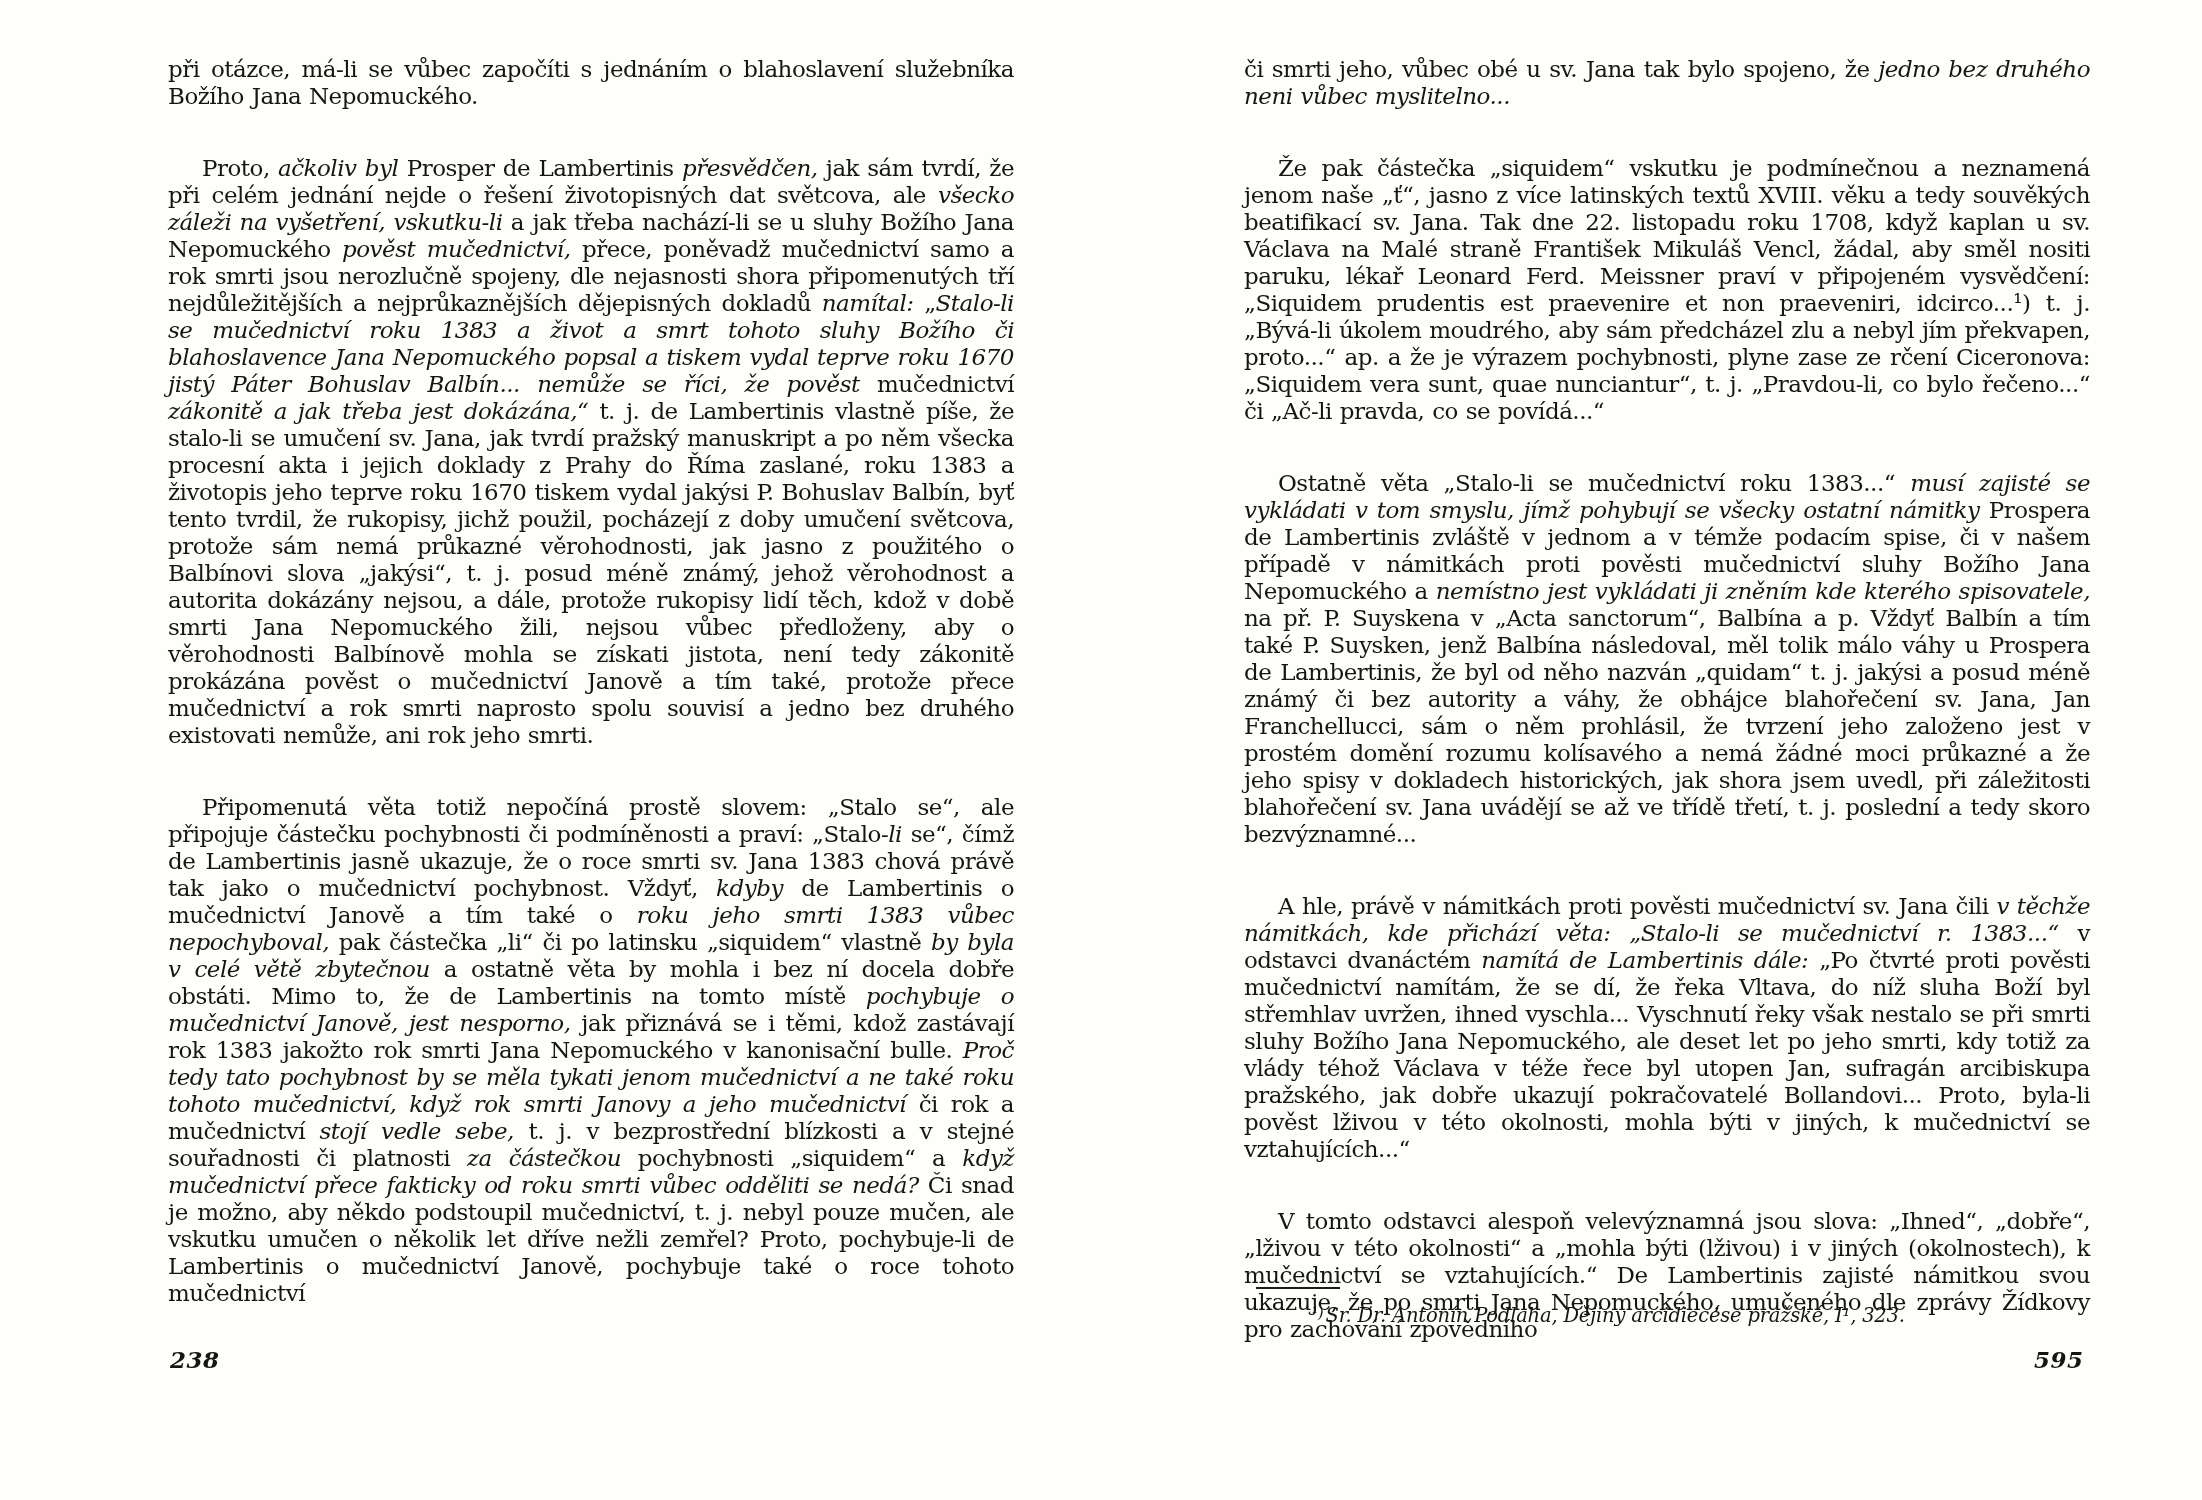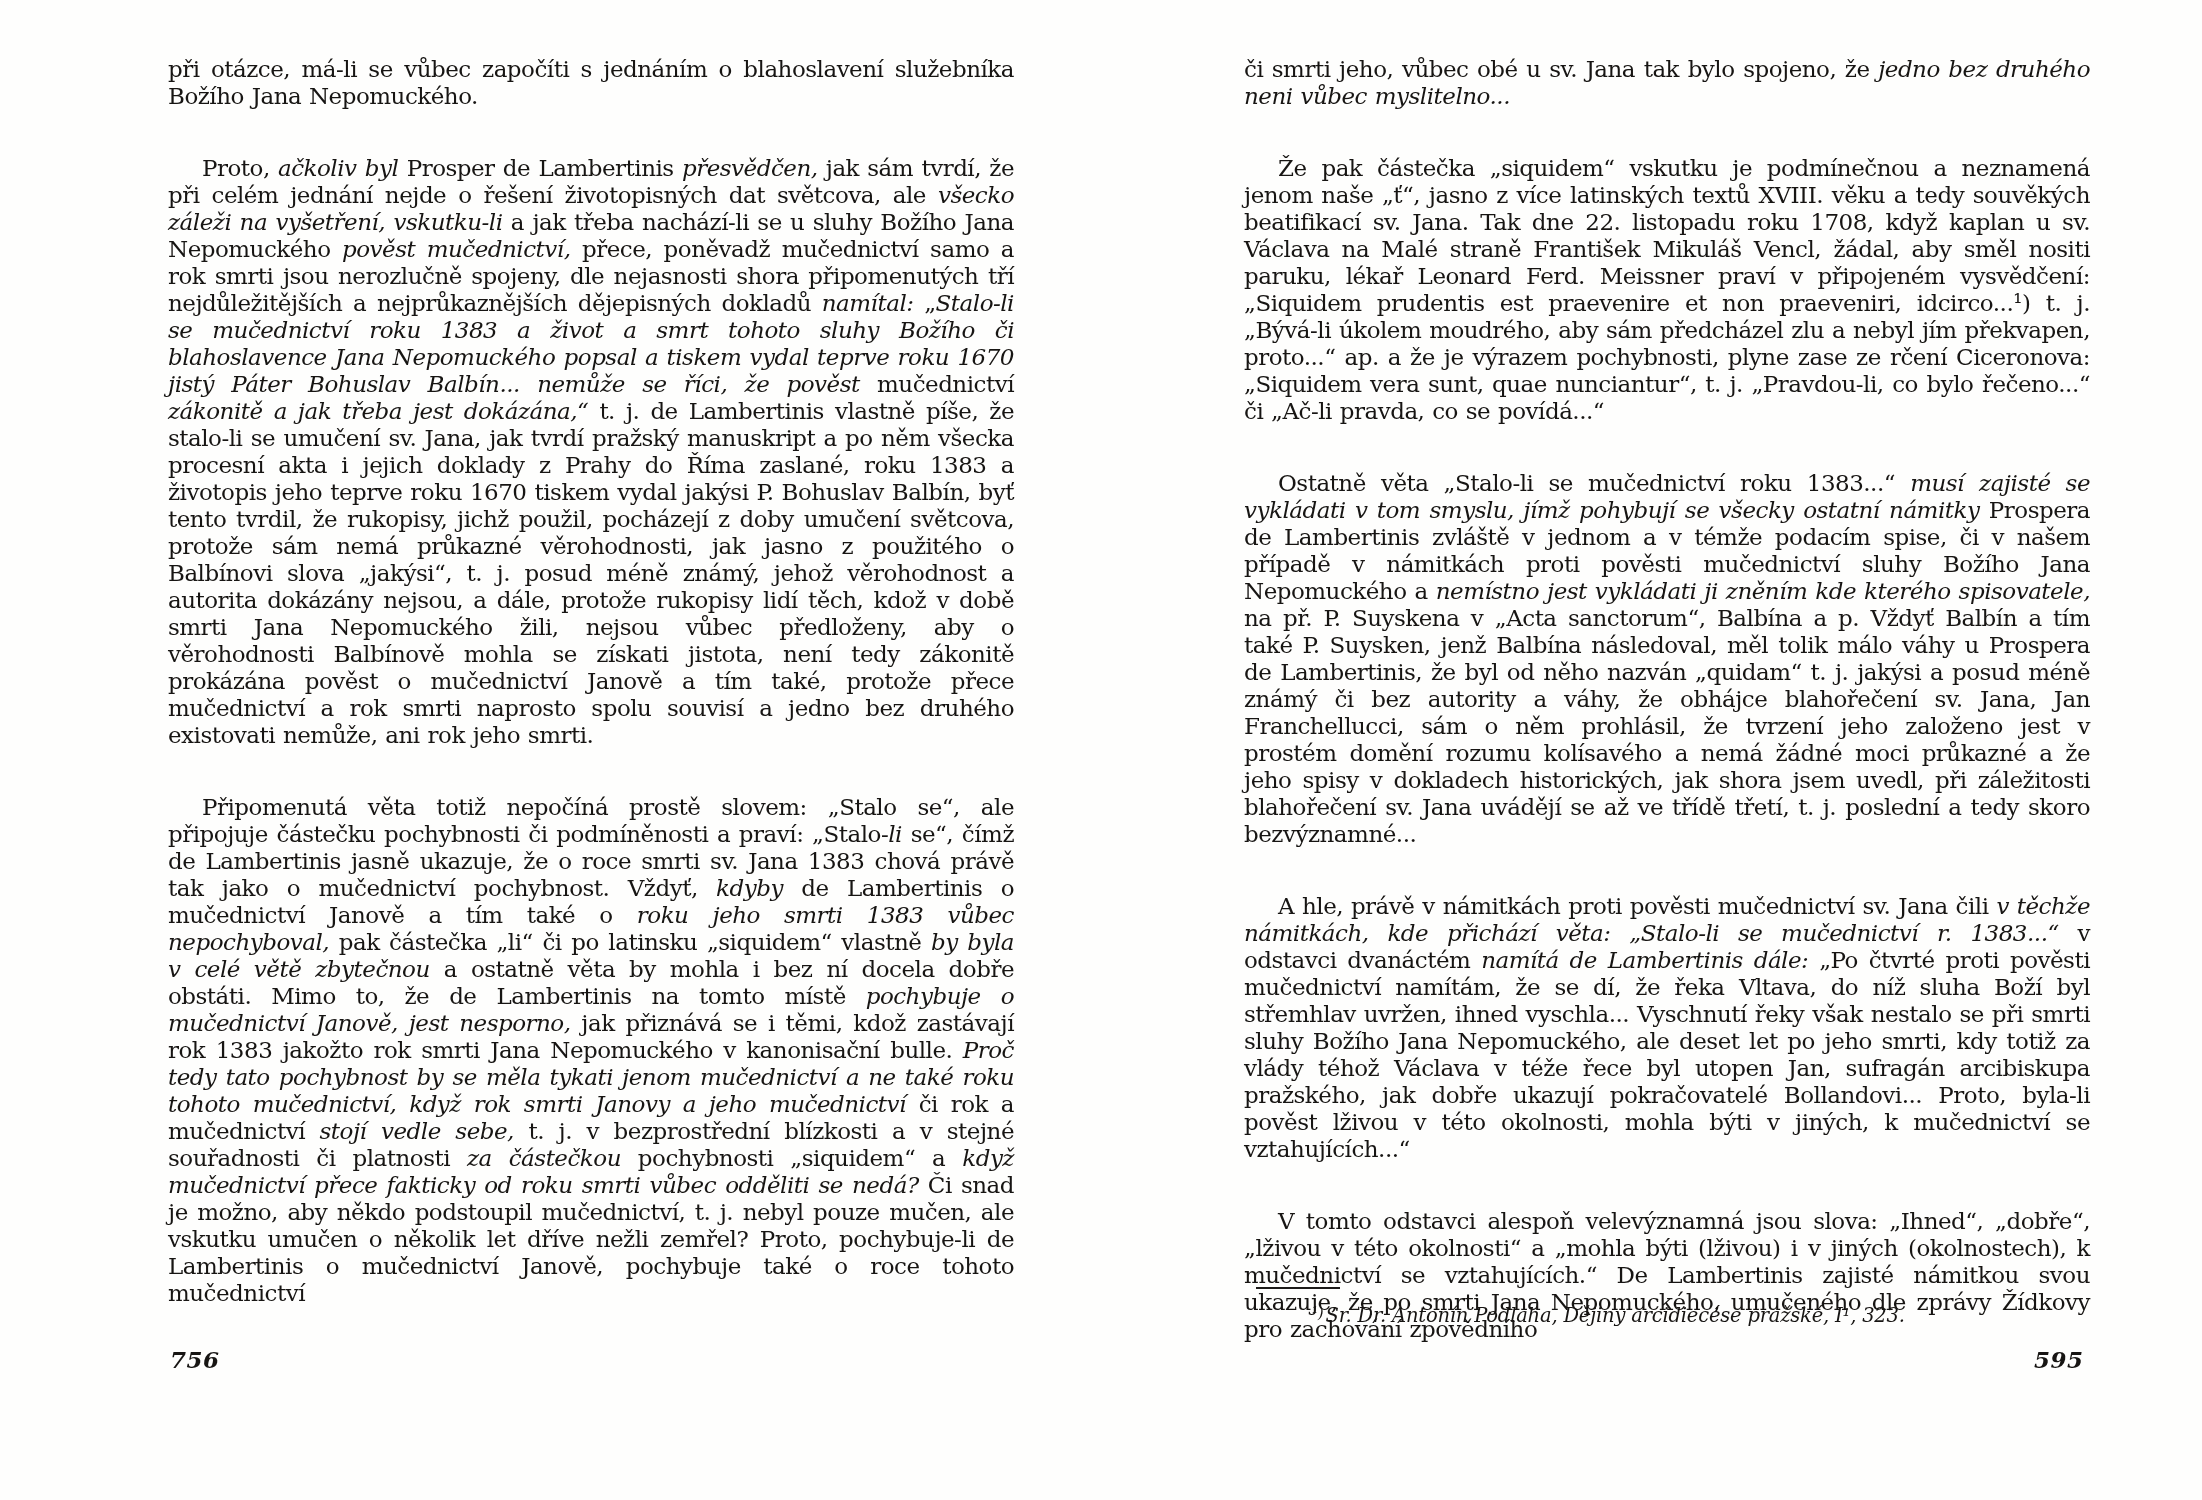--- a/index.html
+++ b/index.html
@@ -72,15 +72,15 @@
     <p class="indent"><span>A hle, právě v námitkách proti pověsti mučednictví sv. Jana čili </span><span class="it">v těchže námitkách, kde přichází věta: „Stalo-li se mučednictví r. 1383...“</span><span> v odstavci dvanáctém </span><span class="it">namítá de Lambertinis dále:</span><span> „Po čtvrté proti pověsti mučednictví namítám, že se dí, že řeka Vltava, do níž sluha Boží byl střemhlav uvržen, ihned vyschla... Vyschnutí řeky však nestalo se při smrti sluhy Božího Jana Nepomuckého, ale deset let po jeho smrti, kdy totiž za vlády téhož Václava v téže řece byl utopen Jan, sufragán arcibiskupa pražského, jak dobře ukazují pokračovatelé Bollandovi... Proto, byla-li pověst lživou v této okolnosti, mohla býti v jiných, k mučednictví se vztahujících...“</span></p>
     <p class="indent"><span>V tomto odstavci alespoň velevýznamná jsou slova: „Ihned“, „dobře“, „lživou v této okolnosti“ a „mohla býti (lživou) i v jiných (okolnostech), k mučednictví se vztahujících.“ De Lambertinis zajisté námitkou svou ukazuje, že po smrti Jana Nepomuckého, umučeného dle zprávy Žídkovy pro zachování zpovědního</span></p>
   </div>
 
 <div class="footnote-rule"></div>
 
 <div class="footnote">
   <span class="fn-marker">¹)</span><span>Sr. Dr. Antonín Podlaha, Dějiny arcidiecése pražské, I¹, 323.</span>
 </div>
 
-<div class="page-number" id="pn-left">756</div>
+<div class="page-number" id="pn-left">238</div>
 
 <div class="page-number" id="pn-right">595</div>
 
 </body></html>

